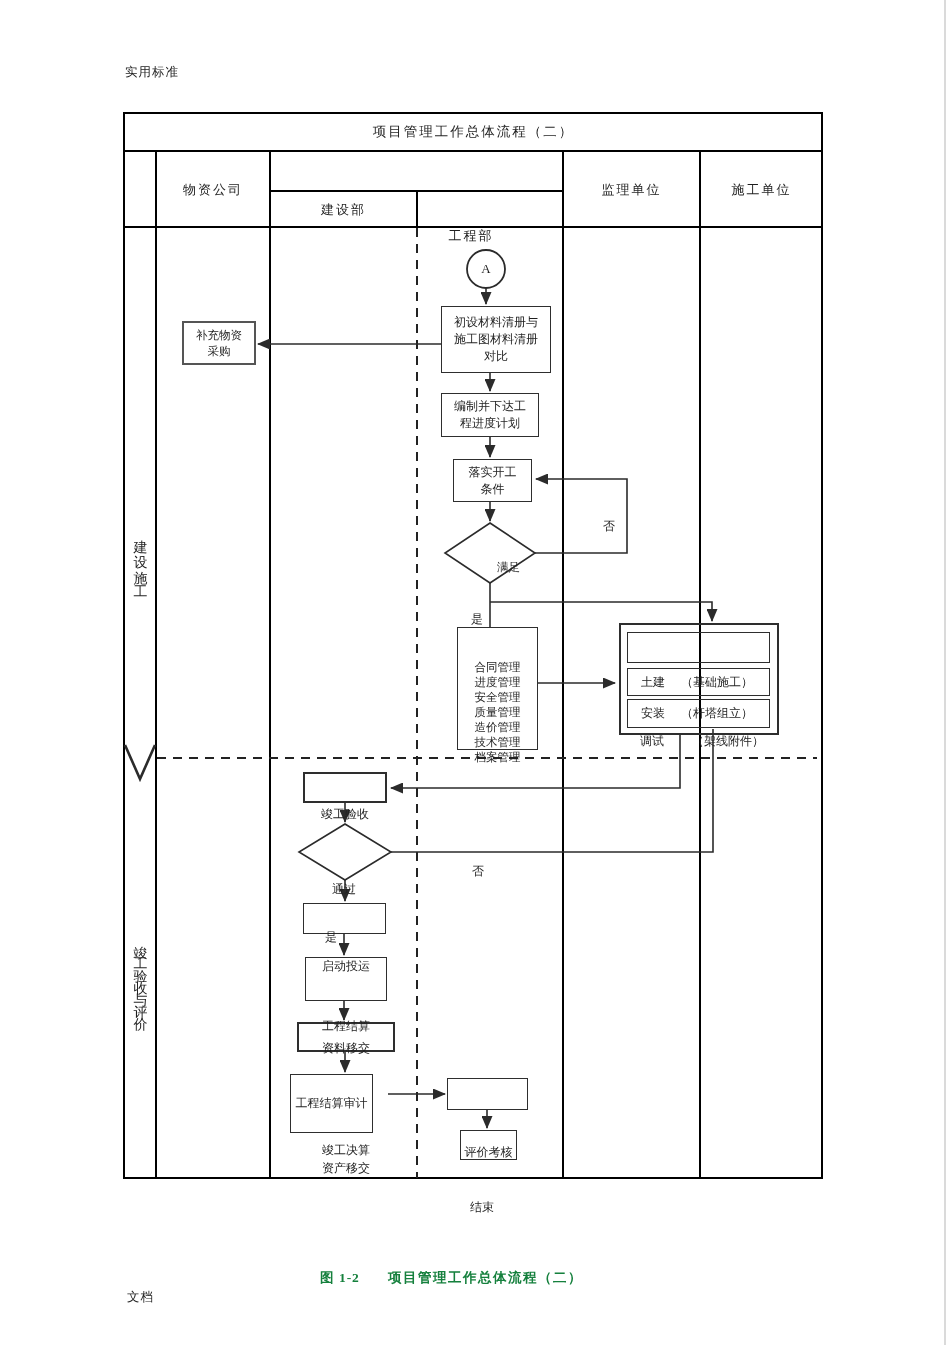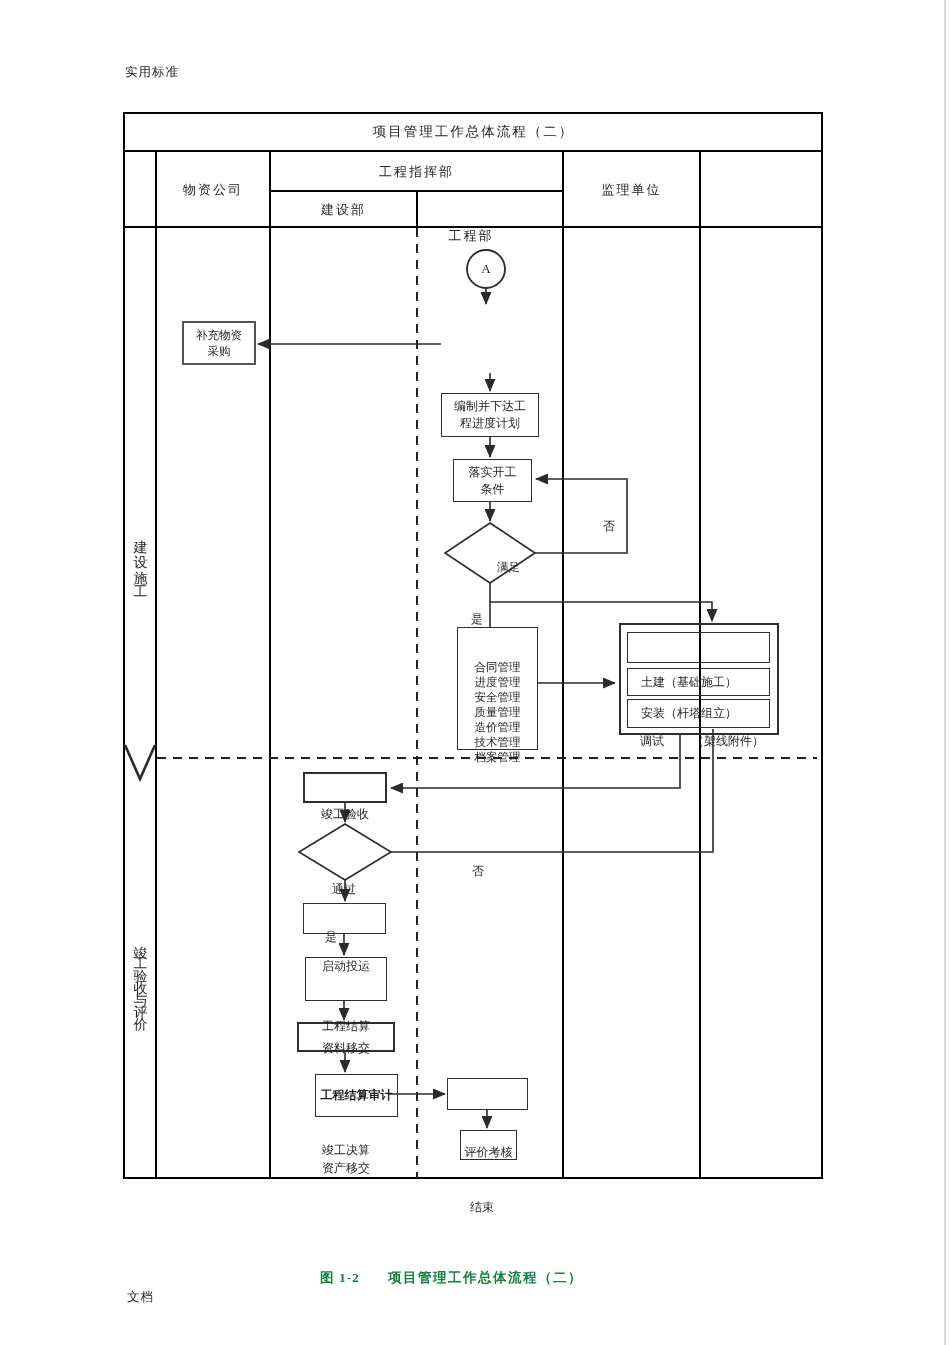--- a/index.html
+++ b/index.html
@@ -15,21 +15,21 @@
   
   .cell{position:absolute;display:flex;align-items:center;justify-content:center;
         font-size:13px;letter-spacing:2px;}
   .vtext{writing-mode:vertical-rl;text-orientation:upright;font-size:14px;}
   
   .fbox{position:absolute;border:2px solid #2e2e2e;background:transparent;
         display:flex;align-items:center;justify-content:center;text-align:center;
         font-size:12px;line-height:17px;white-space:pre-line;box-sizing:border-box;}
   .thin{border-width:1.5px;}
   .lbl{position:absolute;font-size:12px;text-align:center;white-space:pre-line;}
-  .pairbox{justify-content:flex-start;padding-left:13px;gap:0;}
+  .pairbox{justify-content:flex-start;padding-left:13px;gap:16px;}
   .pair{display:flex;gap:28px;}
   svg.conn{position:absolute;left:0;top:0;}
   .caption{position:absolute;left:320px;top:1269px;display:flex;gap:28px;
            font-size:13.5px;color:#15803d;}
   .caption .pfx{font-weight:bold;letter-spacing:1px;}
   .caption .ttl{font-weight:600;letter-spacing:1.5px;}
   .note{position:absolute;font-size:12.5px;letter-spacing:1px;}
 </style>
 </head>
 <body>
@@ -49,24 +49,24 @@
   <div class="vline" style="left:155px;top:150px;width:2px;height:1029px;"></div>
   <div class="vline" style="left:269px;top:150px;width:2px;height:1029px;"></div>
   <div class="vline" style="left:416px;top:190px;width:2px;height:38px;"></div>
   <div class="dashv" style="left:416px;top:228px;height:950px;"></div>
   <div class="vline" style="left:562px;top:150px;width:2px;height:1029px;"></div>
   <div class="vline" style="left:699px;top:150px;width:2px;height:1029px;"></div>
   <div class="dashh" style="left:157px;top:757px;width:660px;"></div>
 
   <div class="cell" style="left:124px;top:113px;width:699px;height:37px;font-size:13.5px;">项目管理工作总体流程（二）</div>
   <div class="cell" style="left:156px;top:152px;width:114px;height:75px;">物资公司</div>
-  <div class="cell" style="left:270px;top:152px;width:293px;height:39px;">工程指挥部</div>
   <div class="cell" style="left:270px;top:192px;width:147px;height:35px;">建设部</div>
   <div class="cell" style="left:398px;top:192px;width:146px;height:49px;margin-top:19px;">工程部</div>
   <div class="cell" style="left:563px;top:152px;width:137px;height:75px;">监理单位</div>
+  <div class="cell" style="left:700px;top:152px;width:123px;height:75px;">施工单位</div>
 
   <div class="cell vtext" style="left:124px;top:494px;width:32px;height:130px;letter-spacing:15px;">建设施工</div>
   <div class="cell vtext" style="left:124px;top:878px;width:32px;height:196px;letter-spacing:12px;">竣工验收与评价</div>
 
   <svg class="conn" width="950" height="1345" viewBox="0 0 950 1345">
     <defs>
       <marker id="ah" markerUnits="userSpaceOnUse" markerWidth="13" markerHeight="11" refX="12" refY="5.5" orient="auto">
         <polygon points="0,0 13,5.5 0,11" fill="#2b2b2b"></polygon>
       </marker>
     </defs>
@@ -91,20 +91,23 @@
       <line x1="344" y1="1001" x2="344" y2="1020" marker-end="url(#ah)"></line>
       <line x1="345" y1="1052" x2="345" y2="1072" marker-end="url(#ah)"></line>
       <line x1="388" y1="1094" x2="445" y2="1094" marker-end="url(#ah)"></line>
       <line x1="487" y1="1110" x2="487" y2="1128" marker-end="url(#ah)"></line>
       <polyline points="125,745 140,779 155,745" stroke-width="2.6"></polyline>
     </g>
   </svg>
 
   <div class="lbl" style="left:466px;top:261px;width:40px;font-size:13px;">A</div>
 
+  <div class="fbox thin" style="left:441px;top:306px;width:110px;height:67px;">初设材料清册与
+施工图材料清册
+对比</div>
   <div class="fbox" style="left:182px;top:321px;width:74px;height:44px;border-color:#555;line-height:16px;font-size:11.5px;">补充物资
 采购</div>
   <div class="fbox thin" style="left:441px;top:393px;width:98px;height:44px;">编制并下达工
 程进度计划</div>
   <div class="fbox thin" style="left:453px;top:459px;width:79px;height:43px;">落实开工
 条件</div>
 
   <div class="lbl" style="left:460px;top:560px;width:60px;font-size:11.5px;text-align:right;">满足</div>
   <div class="lbl" style="left:594px;top:518px;width:30px;">否</div>
   <div class="lbl" style="left:467px;top:611px;width:20px;">是</div>
@@ -134,21 +137,21 @@
 
   <div class="lbl" style="left:320px;top:881px;width:48px;">通过</div>
   <div class="lbl" style="left:469px;top:863px;width:18px;">否</div>
 
   <div class="fbox thin" style="left:303px;top:903px;width:83px;height:31px;"></div>
   <div class="lbl" style="left:321px;top:929px;width:20px;">是</div>
 
   <div class="fbox thin" style="left:305px;top:957px;width:82px;height:44px;display:block;">启动投运</div>
   <div class="fbox" style="left:297px;top:1022px;width:98px;height:30px;line-height:22px;overflow:visible;">工程结算
 资料移交</div>
-  <div class="fbox thin" style="left:315px;top:1074px;width:83px;height:43px;font-weight:bold;">工程结算审计</div>
+  <div class="fbox thin" style="left:290px;top:1074px;width:83px;height:59px;">工程结算审计</div>
   <div class="fbox thin" style="left:447px;top:1078px;width:81px;height:32px;"></div>
   <div class="fbox thin" style="left:460px;top:1130px;width:57px;height:30px;align-items:flex-end;line-height:14px;">评价考核</div>
   <div class="lbl" style="left:310px;top:1141px;width:72px;line-height:18px;">竣工决算
 资产移交</div>
 
   <div class="lbl" style="left:458px;top:1199px;width:48px;">结束</div>
 
   <div class="caption">
     <span class="pfx">图 1-2</span>
     <span class="ttl">项目管理工作总体流程（二）</span>

